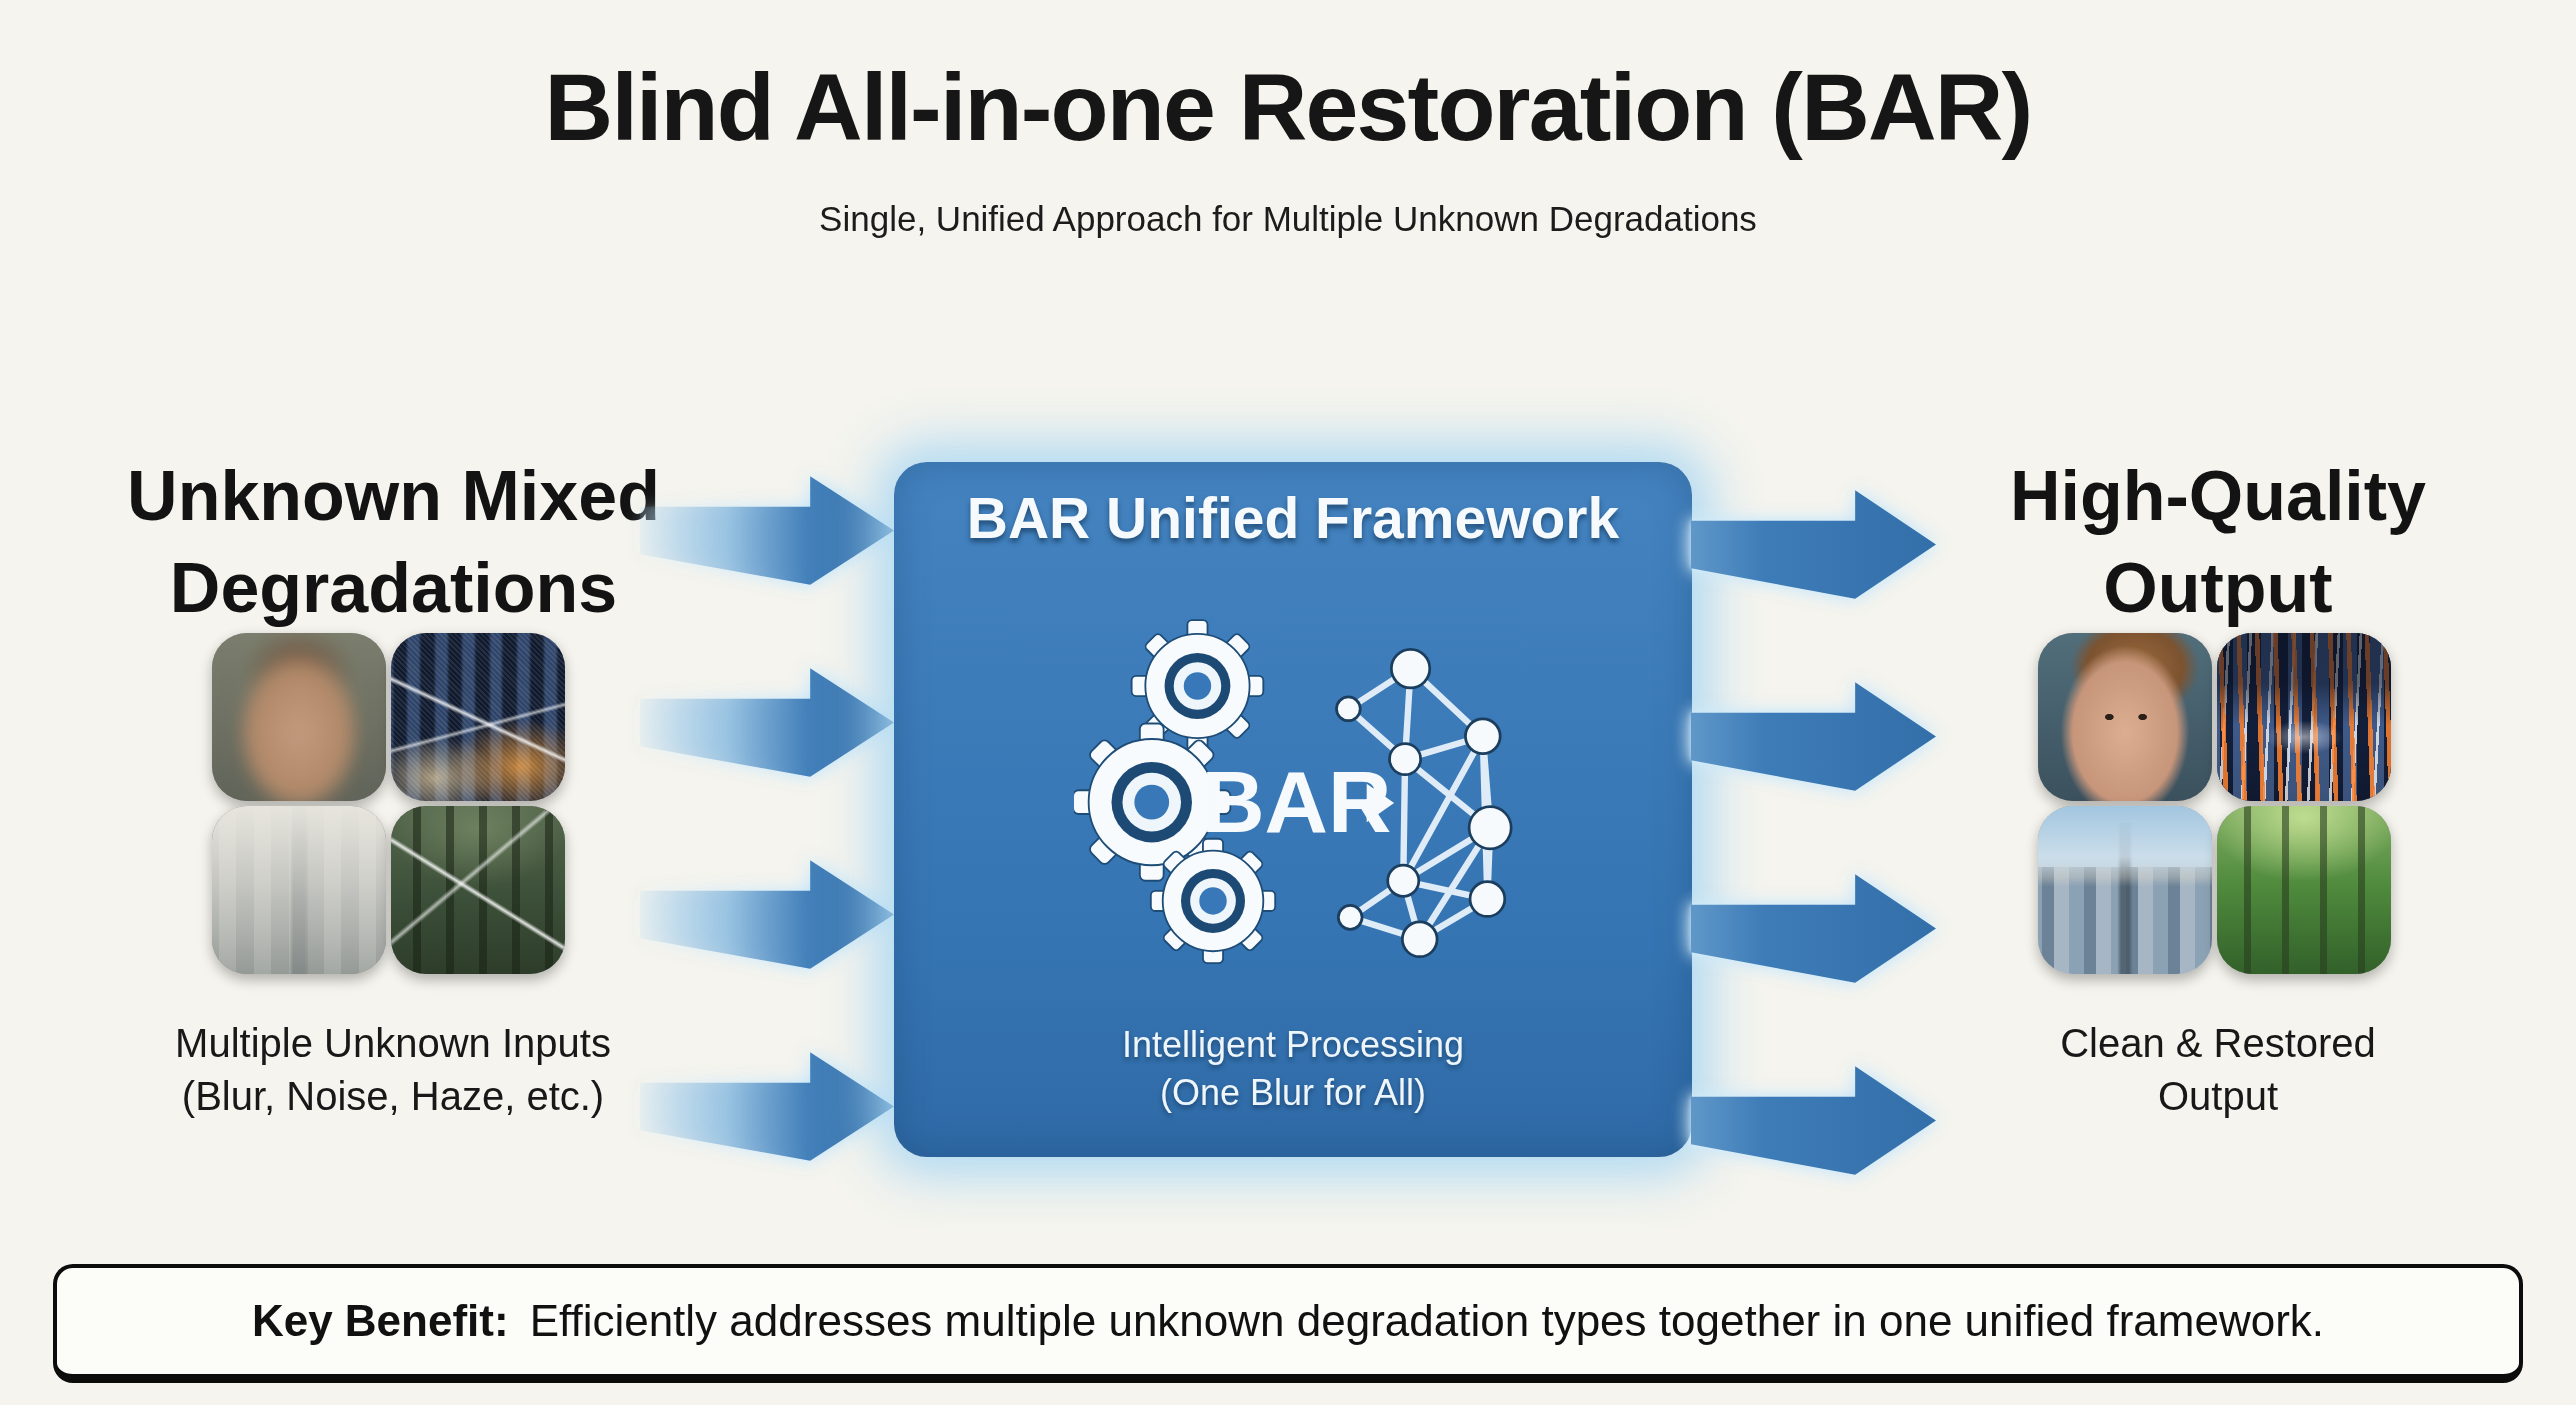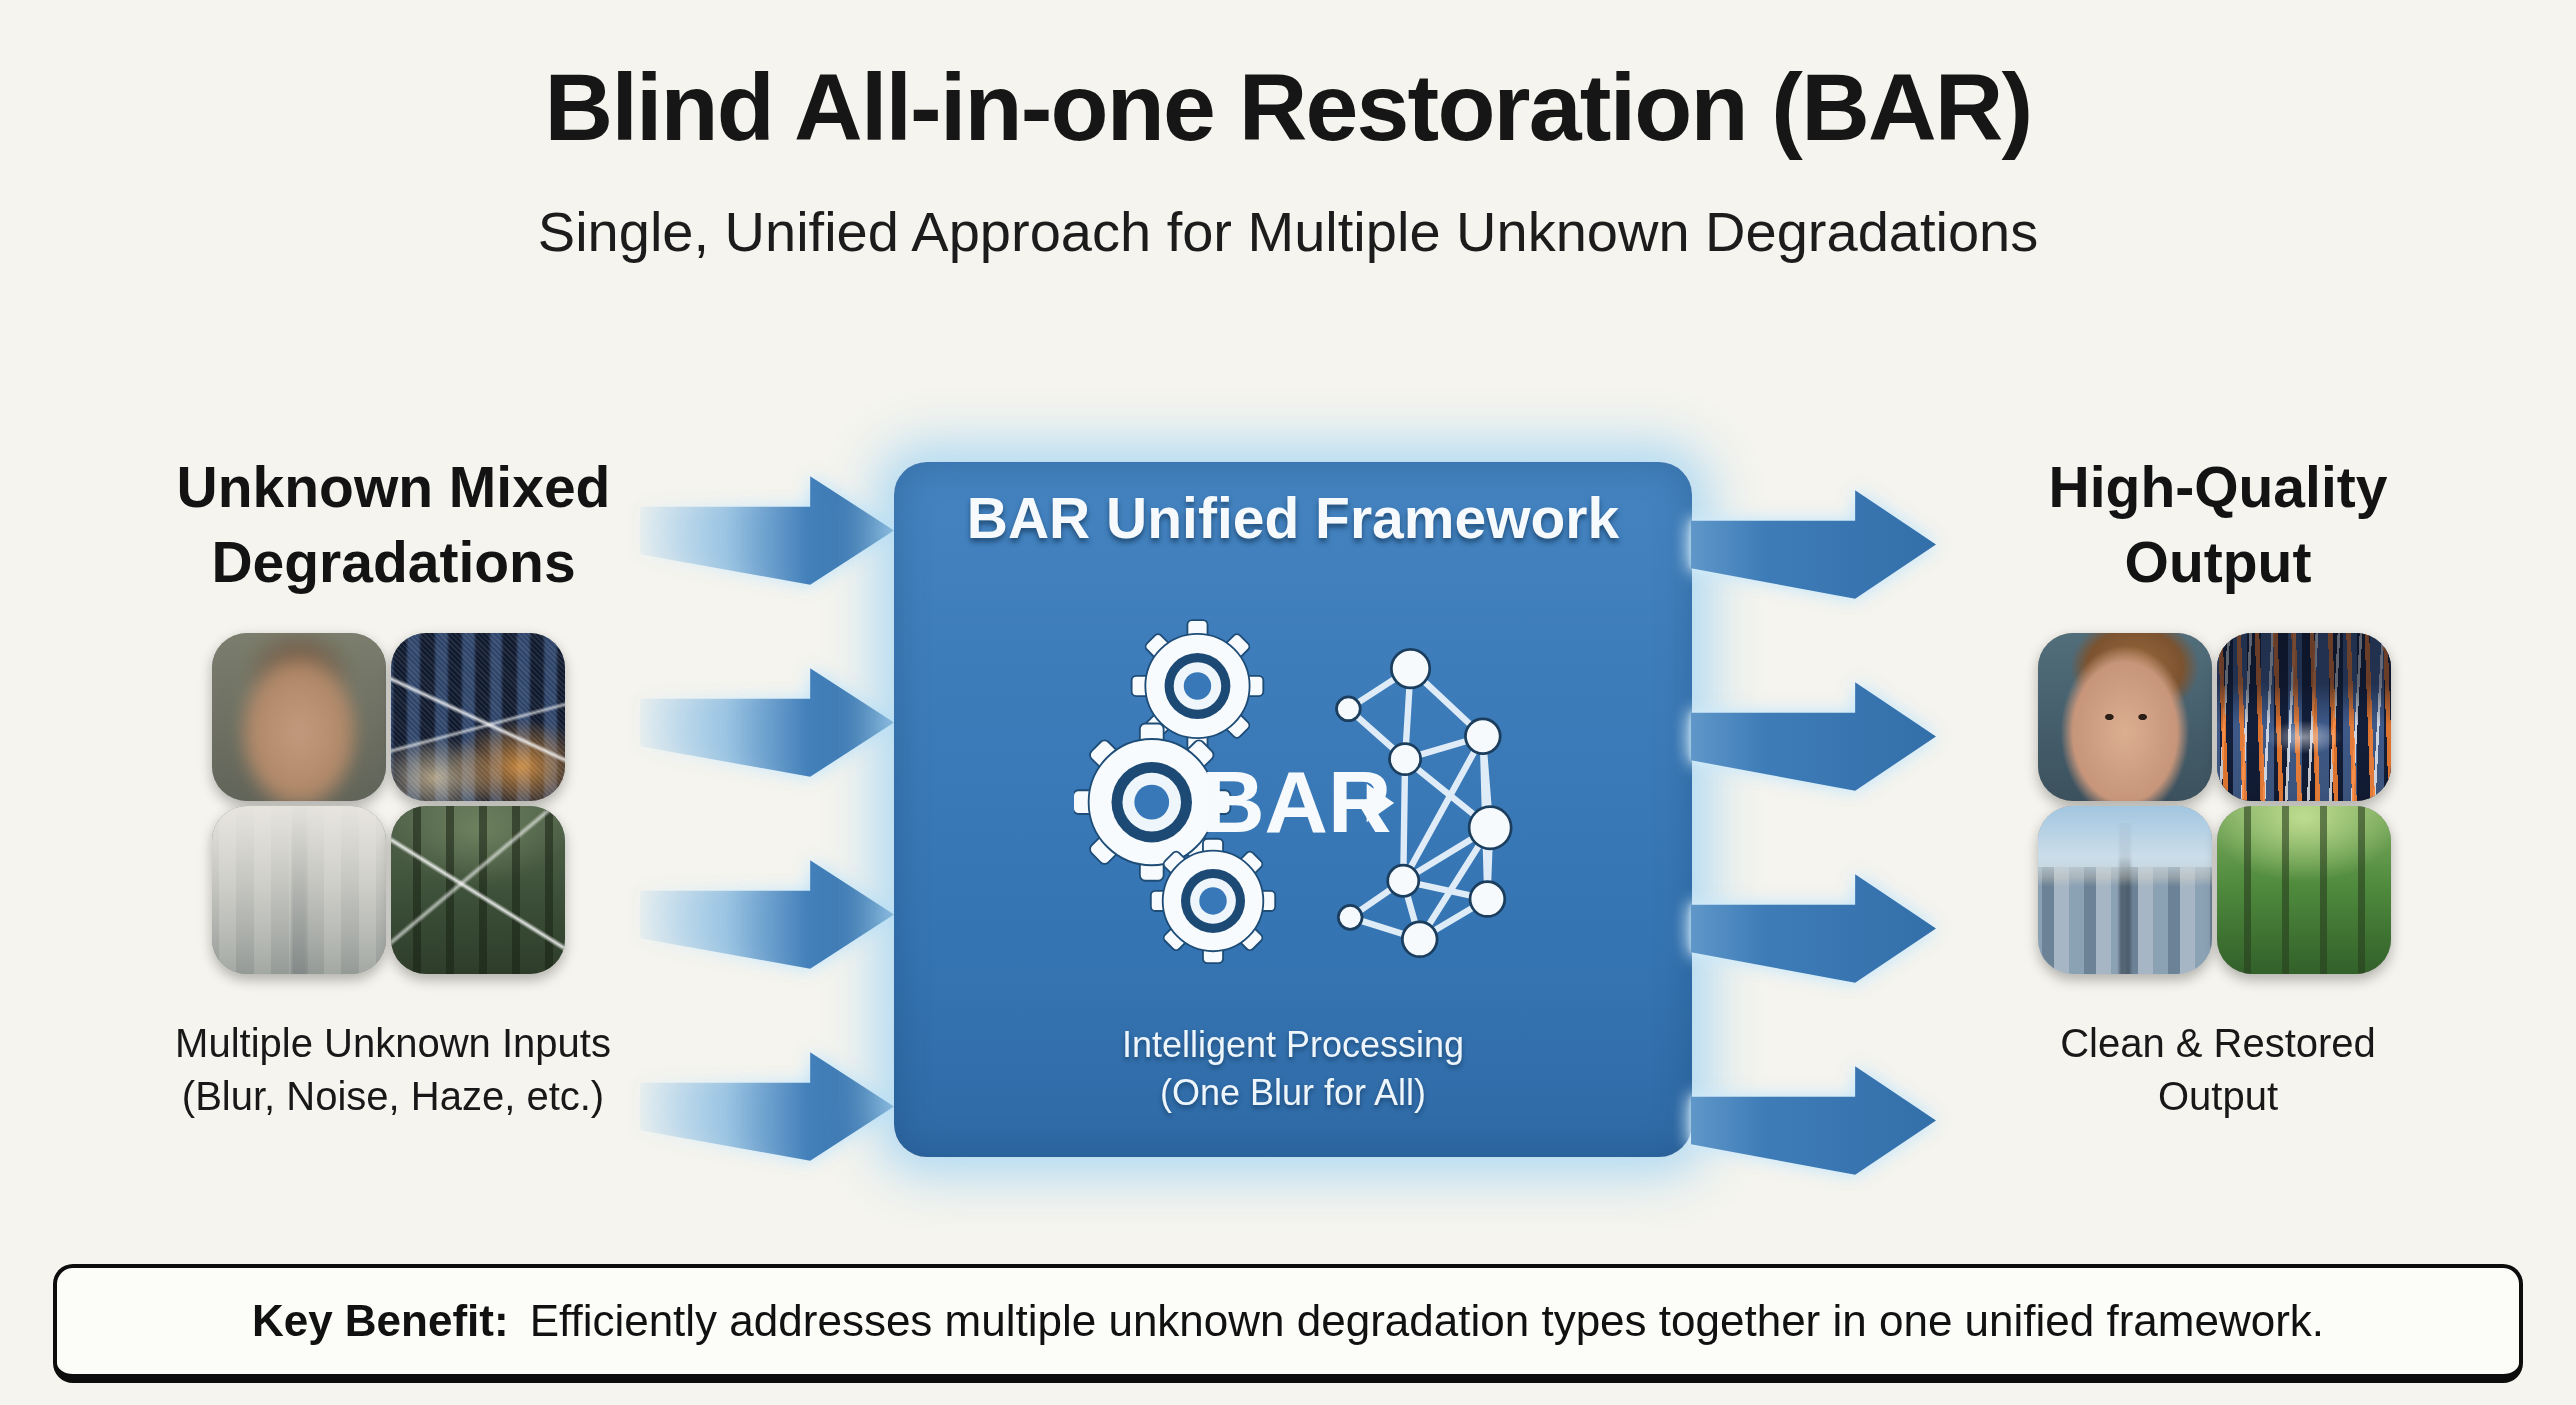--- a/index.html
+++ b/index.html
@@ -11,24 +11,24 @@
   }
   .abs{position:absolute;}
 
   
   .title{
     top:53px;left:0;width:100%;text-align:center;
     font-size:95px;font-weight:bold;letter-spacing:-1.8px;color:#161616;
   }
   .subtitle{
     top:199px;left:0;width:100%;text-align:center;
-    font-size:56px;color:#1c1c1c;
+    font-size:35px;color:#1c1c1c;
   }
   .col-heading{
-    font-size:57px;font-weight:bold;line-height:1.32;text-align:center;color:#131313;
+    font-size:70px;font-weight:bold;line-height:1.32;text-align:center;color:#131313;
   }
   .col-caption{
     font-size:40px;line-height:1.32;text-align:center;color:#181818;
   }
 
   
   .img-grid{
     display:grid;grid-template-columns:174px 174px;grid-auto-rows:168px;gap:4.6px;
   }
   .tile{

